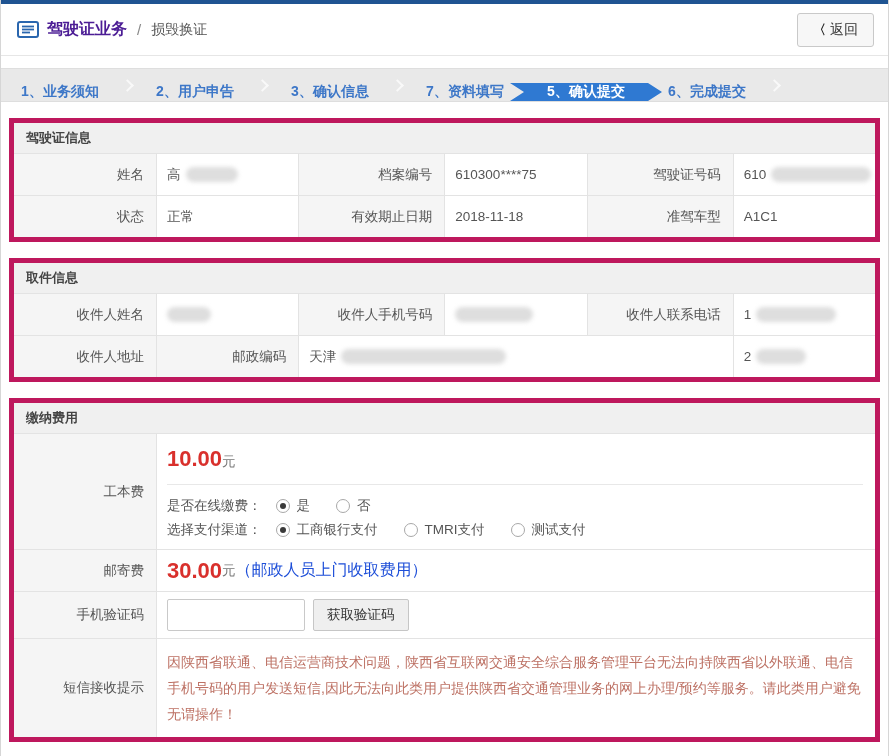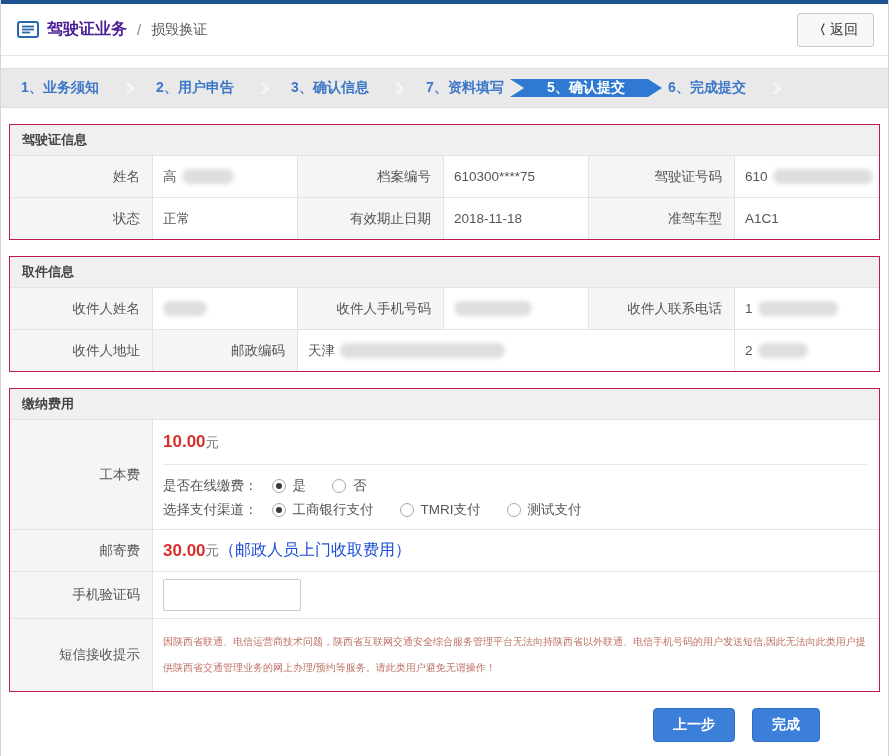--- a/index.html
+++ b/index.html
@@ -33,45 +33,45 @@
   .back-btn {
     background:#f7f7f7; border:1px solid #c9c9c9; border-radius:3px;
     padding:7px 15px; font-size:14px; color:#333; cursor:pointer;
     display:inline-flex; align-items:center; gap:4px;
     font-family:inherit;
   }
   .back-chev { font-size:13px; color:#222; font-weight:bold; }
 
   
   .steps {
-    margin-top:12px; height:40px;
+    margin-top:12px; height:34px;
     background:#e9e9e9;
     border-top:1px solid #dedede; border-bottom:1px solid #dedede;
-    display:flex; align-items:center;
+    display:flex; align-items:flex-end;
   }
   .step {
     width:118px; display:flex; align-items:center; justify-content:center;
     color:#3d77c8; font-size:14px; font-weight:bold; cursor:pointer;
     white-space:nowrap;
   }
   .chev {
     width:9px; height:9px; align-self:center;
     border-top:2px solid #f9f9f9; border-right:2px solid #f9f9f9;
     transform:rotate(45deg); margin:0 4px;
   }
   .step.active {
     background:#2f79d2; color:#fff; width:152px;
     margin:0 -14px; position:relative; z-index:2;
     clip-path:polygon(0 0, calc(100% - 14px) 0, 100% 50%, calc(100% - 14px) 100%, 0 100%, 14px 50%);
   }
   .step-filler { flex:1; }
 
   
   .main { padding:0 8px; }
-  .box { margin-top:16px; border:1px solid #be185d; background:#fff; }
+  .box { margin-top:16px; border:5px solid #be185d; background:#fff; }
   .box-title {
     height:30px; line-height:30px; background:#f0f0f0;
     padding-left:12px; font-size:13px; font-weight:bold; color:#444;
   }
   .grid6 { display:grid; grid-template-columns:142px 1fr 146px 1fr 146px 1fr; }
   .grid2 { display:grid; grid-template-columns:142px 1fr; }
   .cell {
     min-height:42px; display:flex; align-items:center;
     font-size:13.5px; color:#555;
     border-top:1px solid #e3e3e3; border-left:1px solid #e3e3e3;
@@ -82,21 +82,21 @@
   .cell.val { padding-left:10px; background:#fff; }
   .span3 { grid-column:span 3; }
 
   .blur-blob {
     display:inline-block; height:15px; background:#dedede;
     border-radius:8px; filter:blur(2px); vertical-align:middle; margin-left:5px;
   }
 
   
   .fee-content { display:block; padding:12px 12px 10px 10px; }
-  .amount { color:#d9302c; font-size:17px; font-weight:bold; }
+  .amount { color:#d9302c; font-size:22px; font-weight:bold; }
   .unit { color:#777; font-size:13.5px; }
   .fee-divider { border:none; border-top:1px solid #e8e8e8; margin:12px 0 12px; }
   .radio-line { display:flex; align-items:flex-start; margin-top:6px; font-size:13.5px; color:#555; }
   .radio-line .q { margin-right:14px; }
   .radio-opt { display:inline-flex; align-items:center; gap:7px; margin-right:26px; cursor:pointer; }
   .radio {
     width:14px; height:14px; border-radius:50%;
     border:1px solid #a8a8a8; background:#fff; position:relative; flex:0 0 auto;
   }
   .radio.checked::after {
@@ -108,21 +108,21 @@
   .code-input {
     width:138px; height:32px; border:1px solid #c9c9c9; border-radius:2px;
     padding:0 8px; font-size:14px; font-family:inherit; color:#333; background:#fff;
   }
   .code-btn {
     height:32px; margin-left:8px; padding:0 13px;
     background:#efefef; border:1px solid #c6c6c6; border-radius:2px;
     font-size:13.5px; color:#333; cursor:pointer; font-family:inherit;
   }
 
-  .notice-cell { padding:10px 12px; line-height:26px; font-size:10px; color:#bd7164; }
+  .notice-cell { padding:10px 12px; line-height:26px; font-size:14px; color:#bd7164; }
   .notice-lab { align-items:center; }
 
   
   .footer { display:flex; justify-content:flex-end; gap:17px; padding:16px 60px 14px 0; }
   .btn-blue {
     background:#3b7fd8; color:#fff; border:1px solid #2f70c6; border-radius:4px;
     padding:7px 19px; font-size:14px; font-weight:bold; cursor:pointer; font-family:inherit;
   }
 </style>
 </head>
@@ -265,20 +265,21 @@
         <div class="cell lab first-col">邮寄费</div>
         <div class="cell val">
           <span class="amount">30.00</span>
             <span class="unit">元</span>
           <span class="postage-note">（邮政人员上门收取费用）</span>
         </div>
 
         <div class="cell lab first-col">手机验证码</div>
         <div class="cell val" style="padding:7px 0 7px 10px">
           <input class="code-input" type="text" value="" style="">
+          <button class="code-btn">获取验证码</button>
         </div>
 
         <div class="cell lab first-col notice-lab">短信接收提示</div>
         <div class="cell val notice-cell">因陕西省联通、电信运营商技术问题，陕西省互联网交通安全综合服务管理平台无法向持陕西省以外联通、电信手机号码的用户发送短信,因此无法向此类用户提供陕西省交通管理业务的网上办理/预约等服务。请此类用户避免无谓操作！</div>
       </div>
     </section>
 
     <div class="footer">
       <button class="btn-blue">上一步</button>
       <button class="btn-blue">完成</button>

